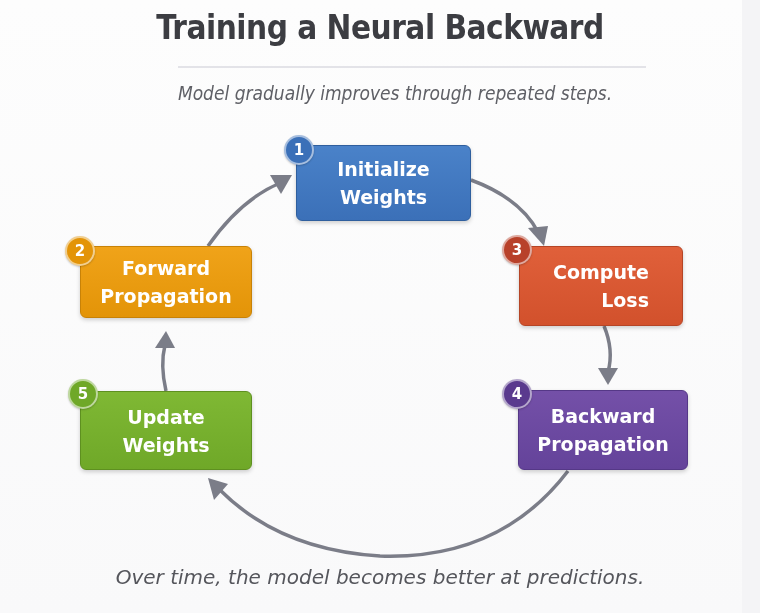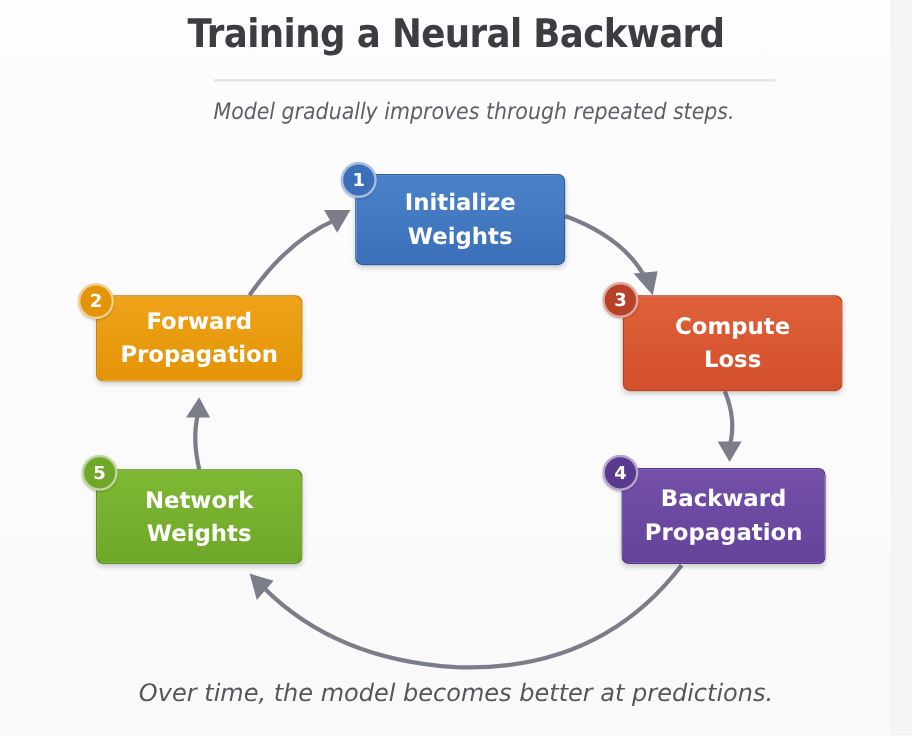--- a/index.html
+++ b/index.html
@@ -46,21 +46,21 @@
   .badge {
     position: absolute; width: 30px; height: 30px; border-radius: 50%;
     color: #fff; font-weight: bold; font-size: 15px;
     display: flex; align-items: center; justify-content: center;
     border: 2px solid rgba(255,255,255,0.55);
     box-sizing: border-box;
     box-shadow: 0 1px 2px rgba(0,0,0,0.2);
   }
   #s1 { left: 296px; top: 145px; width: 175px; height: 76px; background: linear-gradient(180deg,#4a82c9,#3b70b8); border: 1px solid #2f5f9e; }
   #s2 { left: 80px; top: 246px; width: 172px; height: 72px; background: linear-gradient(180deg,#f0a319,#e39408); border: 1px solid #c88207; }
-  #s3 { left: 519px; top: 246px; width: 183px; height: 80px; background: linear-gradient(180deg,#e0603a,#d2512c); border: 1px solid #b54526; }
+  #s3 { left: 519px; top: 246px; width: 164px; height: 80px; background: linear-gradient(180deg,#e0603a,#d2512c); border: 1px solid #b54526; text-align: right; }
   #s4 { left: 518px; top: 390px; width: 170px; height: 80px; background: linear-gradient(180deg,#7450a8,#64439a); border: 1px solid #553887; justify-content: center; }
   #s5 { left: 80px; top: 391px; width: 172px; height: 79px; background: linear-gradient(180deg,#7fb834,#6fa828); border: 1px solid #5e9020; }
   #b1 { left: 284px; top: 135px; background: #3b70b8; }
   #b2 { left: 65px; top: 236px; background: #e39408; }
   #b3 { left: 502px; top: 235px; background: #b8412a; }
   #b4 { left: 502px; top: 379px; background: #5a3a8e; }
   #b5 { left: 68px; top: 379px; background: #6fa828; }
   svg.arrows { position: absolute; left: 0; top: 0; width: 760px; height: 613px; }
 </style>
 </head>
@@ -114,18 +114,18 @@
 </div>
 <div class="badge" id="b3">3</div>
 
 <div class="step" id="s4">
   <span class="step-label">Backward
 Propagation</span>
 </div>
 <div class="badge" id="b4">4</div>
 
 <div class="step" id="s5">
-  <span class="step-label">Network
+  <span class="step-label">Update
 Weights</span>
 </div>
 <div class="badge" id="b5">5</div>
 
 <div class="footer">Over time, the model becomes better at predictions.</div>
 
 </body></html>

